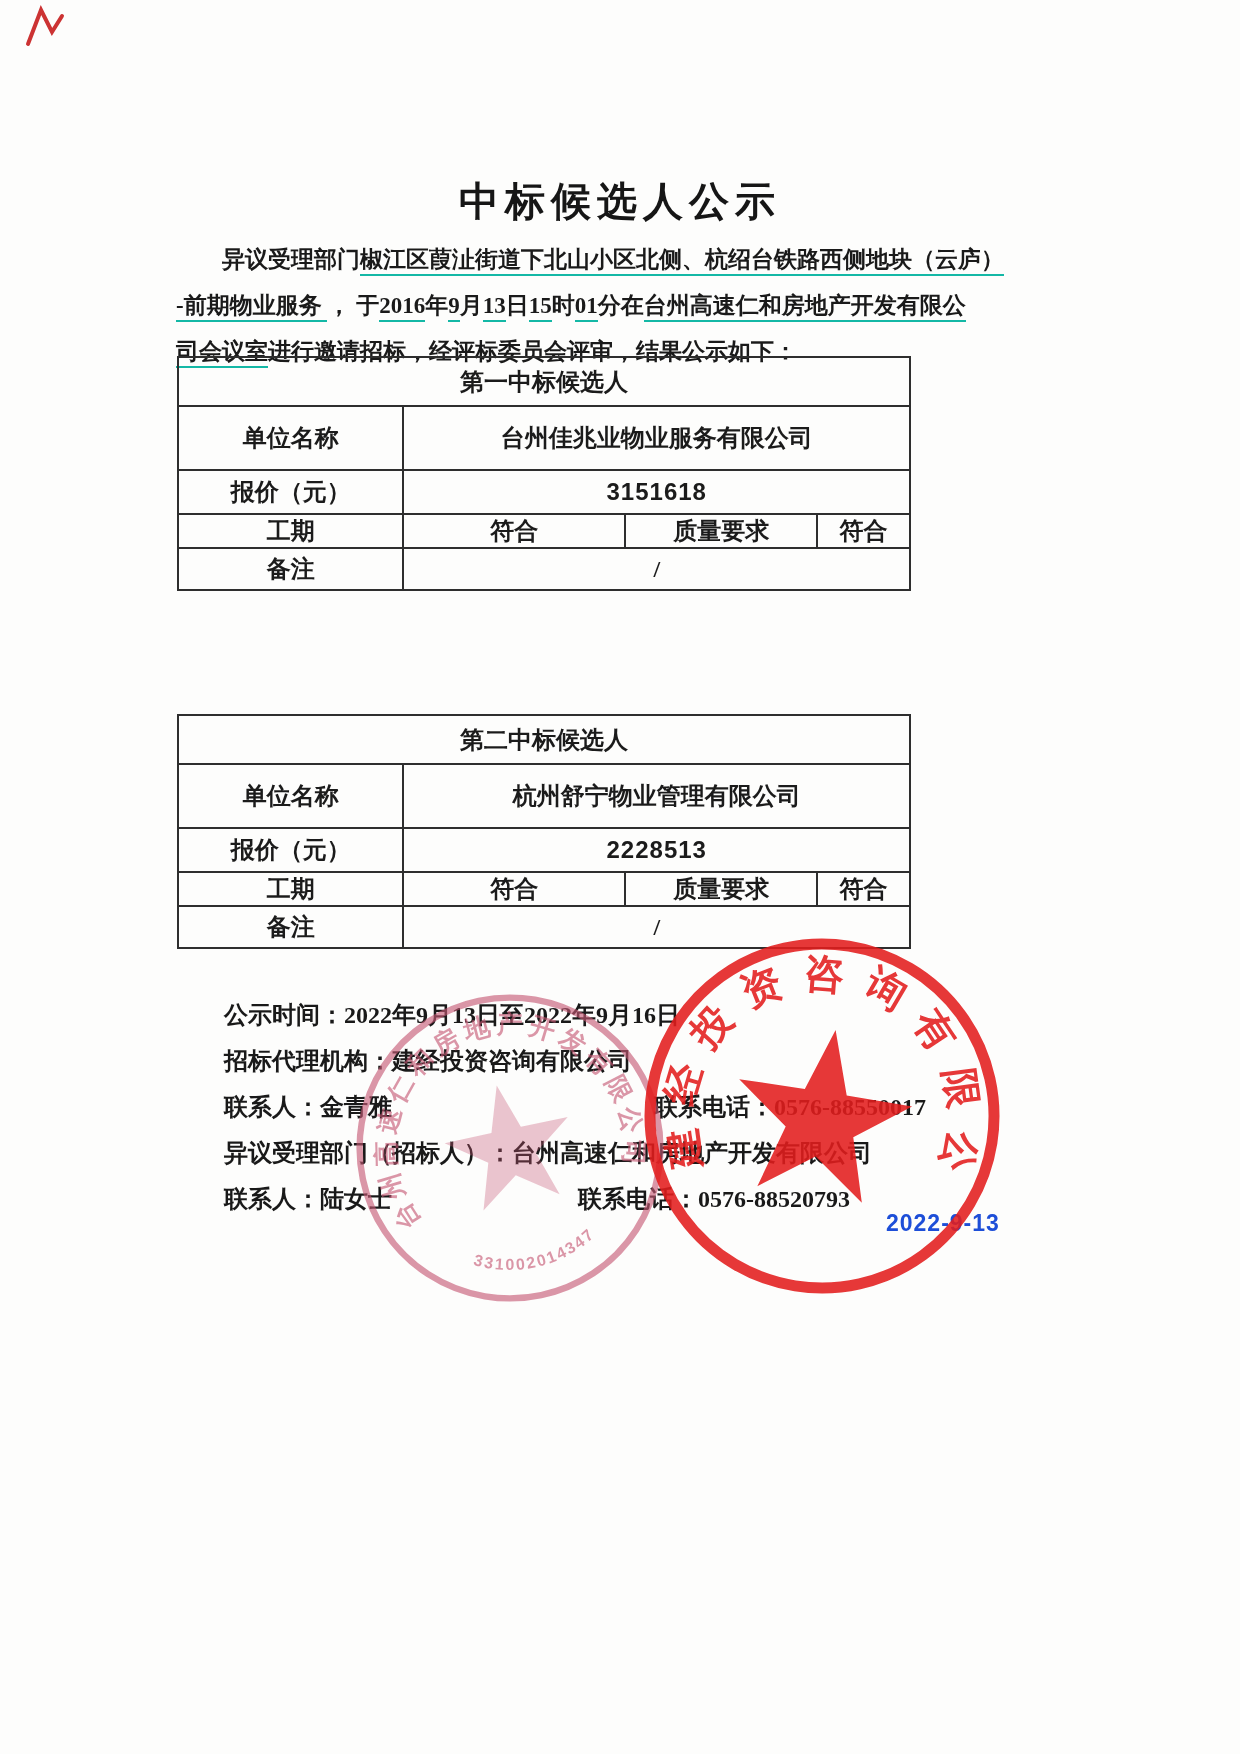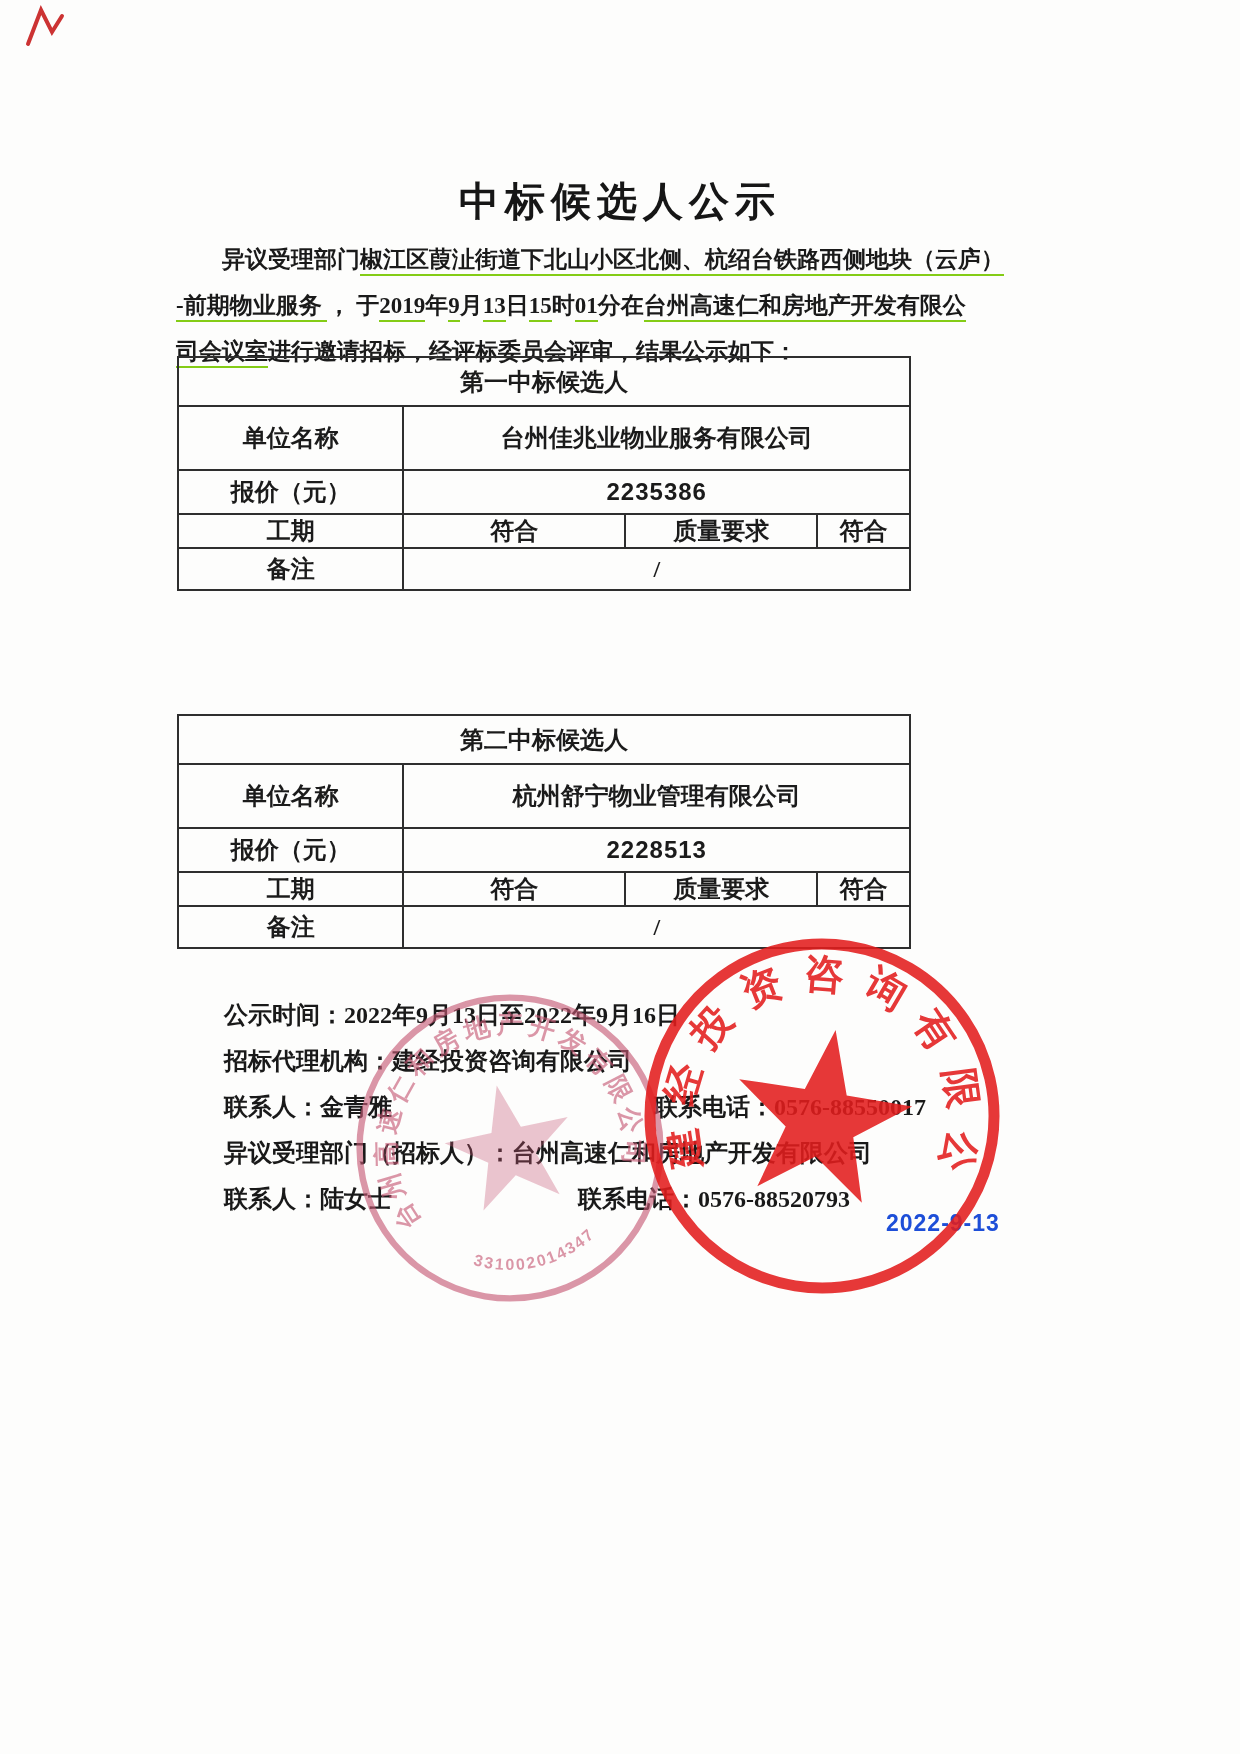--- a/index.html
+++ b/index.html
@@ -15,21 +15,21 @@
     text-align:center;font-family:"Liberation Sans","DejaVu Sans",sans-serif;
     font-size:40px;font-weight:700;letter-spacing:6px;color:#161616;margin-top:26px;
   }
   
   .intro{
     position:absolute;left:176px;top:240px;width:772px;
     font-size:23px;font-weight:600;color:#1a1a1a;
   }
   .intro .ln{white-space:nowrap;height:46px;line-height:40px;}
   .intro .ln1{padding-left:46px;}
-  .u{border-bottom:2px solid #84cc16;padding-bottom:2px;}
+  .u{border-bottom:2px solid #14b8a6;padding-bottom:2px;}
   
   table.t{
     position:absolute;left:177px;width:734px;border-collapse:collapse;
     table-layout:fixed;font-size:24px;font-weight:600;color:#1b1b1b;
   }
   table.t td{
     border:2px solid #2e2e2e;text-align:center;vertical-align:middle;
     padding:0;overflow:hidden;
   }
   .rh{height:49px;} .ru{height:64px;} .rp{height:44px;font-family:"Liberation Sans","DejaVu Sans",sans-serif;}
@@ -59,42 +59,42 @@
 <div class="page">
 
   <svg class="ink" width="52" height="52" viewBox="0 0 52 52">
     <path d="M6,42 L19,8 L30,30 L40,14" stroke="#c33" stroke-width="4" fill="none" stroke-linecap="round"></path>
   </svg>
 
   <div class="title">中标候选人公示</div>
 
   <div class="intro">
     <div class="ln ln1"><span>异议受理部门</span><span class="u">椒江区葭沚街道下北山小区北侧、杭绍台铁路西侧地块（云庐）</span></div>
-    <div class="ln"><span class="u">-前期物业服务 </span><span>， 于</span><span class="u">2019</span><span>年</span><span class="u">9</span><span>月</span><span class="u">13</span><span>日</span><span class="u">15</span><span>时</span><span class="u">01</span><span>分在</span><span class="u">台州高速仁和房地产开发有限公</span></div>
+    <div class="ln"><span class="u">-前期物业服务 </span><span>， 于</span><span class="u">2016</span><span>年</span><span class="u">9</span><span>月</span><span class="u">13</span><span>日</span><span class="u">15</span><span>时</span><span class="u">01</span><span>分在</span><span class="u">台州高速仁和房地产开发有限公</span></div>
     <div class="ln"><span class="u">司会议室</span><span>进行邀请招标，经评标委员会评审，结果公示如下：</span></div>
   </div>
 
   <table class="t" style="top:356px">
     <colgroup>
         <col style="width:30.8%">
         <col style="width:30.3%">
         <col style="width:26.2%">
         <col style="width:12.7%">
       </colgroup>
     <tbody>
         <tr class="rh">
           <td colspan="4">第一中标候选人</td>
         </tr>
     <tr class="ru">
       <td>单位名称</td>
       <td colspan="3">台州佳兆业物业服务有限公司</td>
     </tr>
     <tr class="rp">
       <td style="font-family:'Liberation Serif',serif">报价（元）</td>
-      <td colspan="3" class="num">2235386</td>
+      <td colspan="3" class="num">3151618</td>
     </tr>
     <tr class="rd">
       <td>工期</td>
       <td>符合</td>
       <td>质量要求</td>
       <td>符合</td>
     </tr>
     <tr class="rr">
       <td>备注</td>
       <td colspan="3">/</td>

